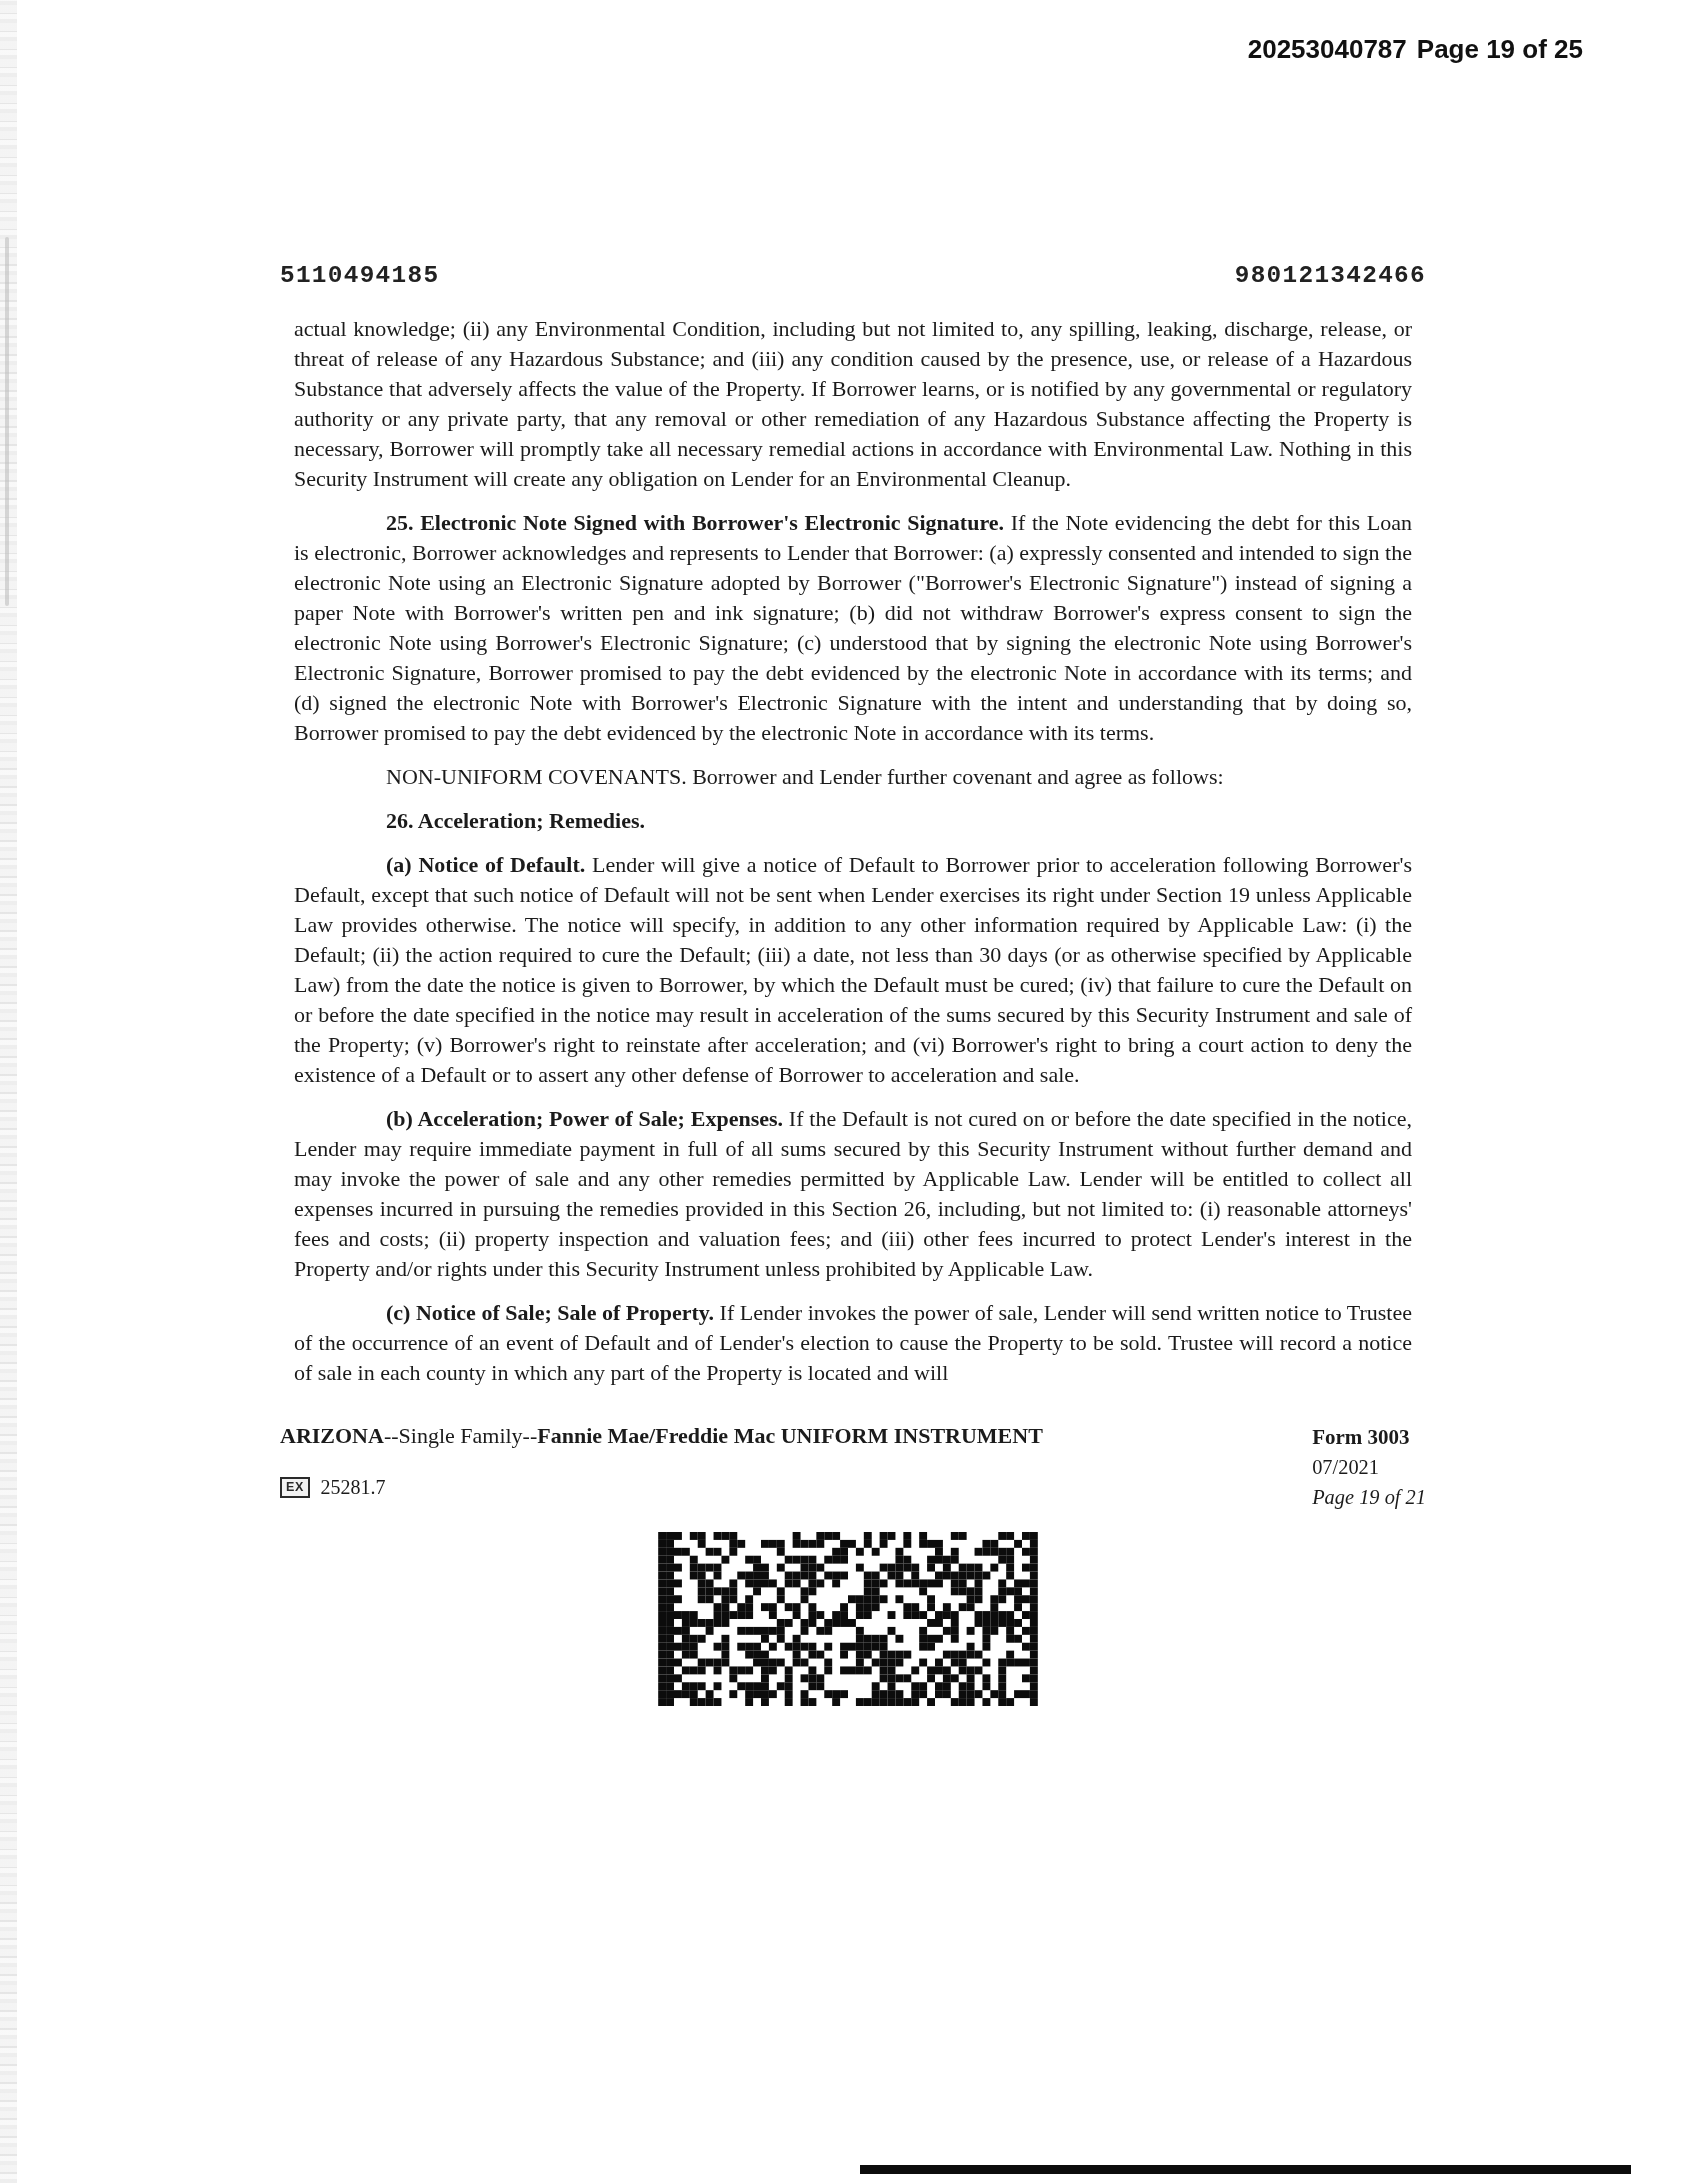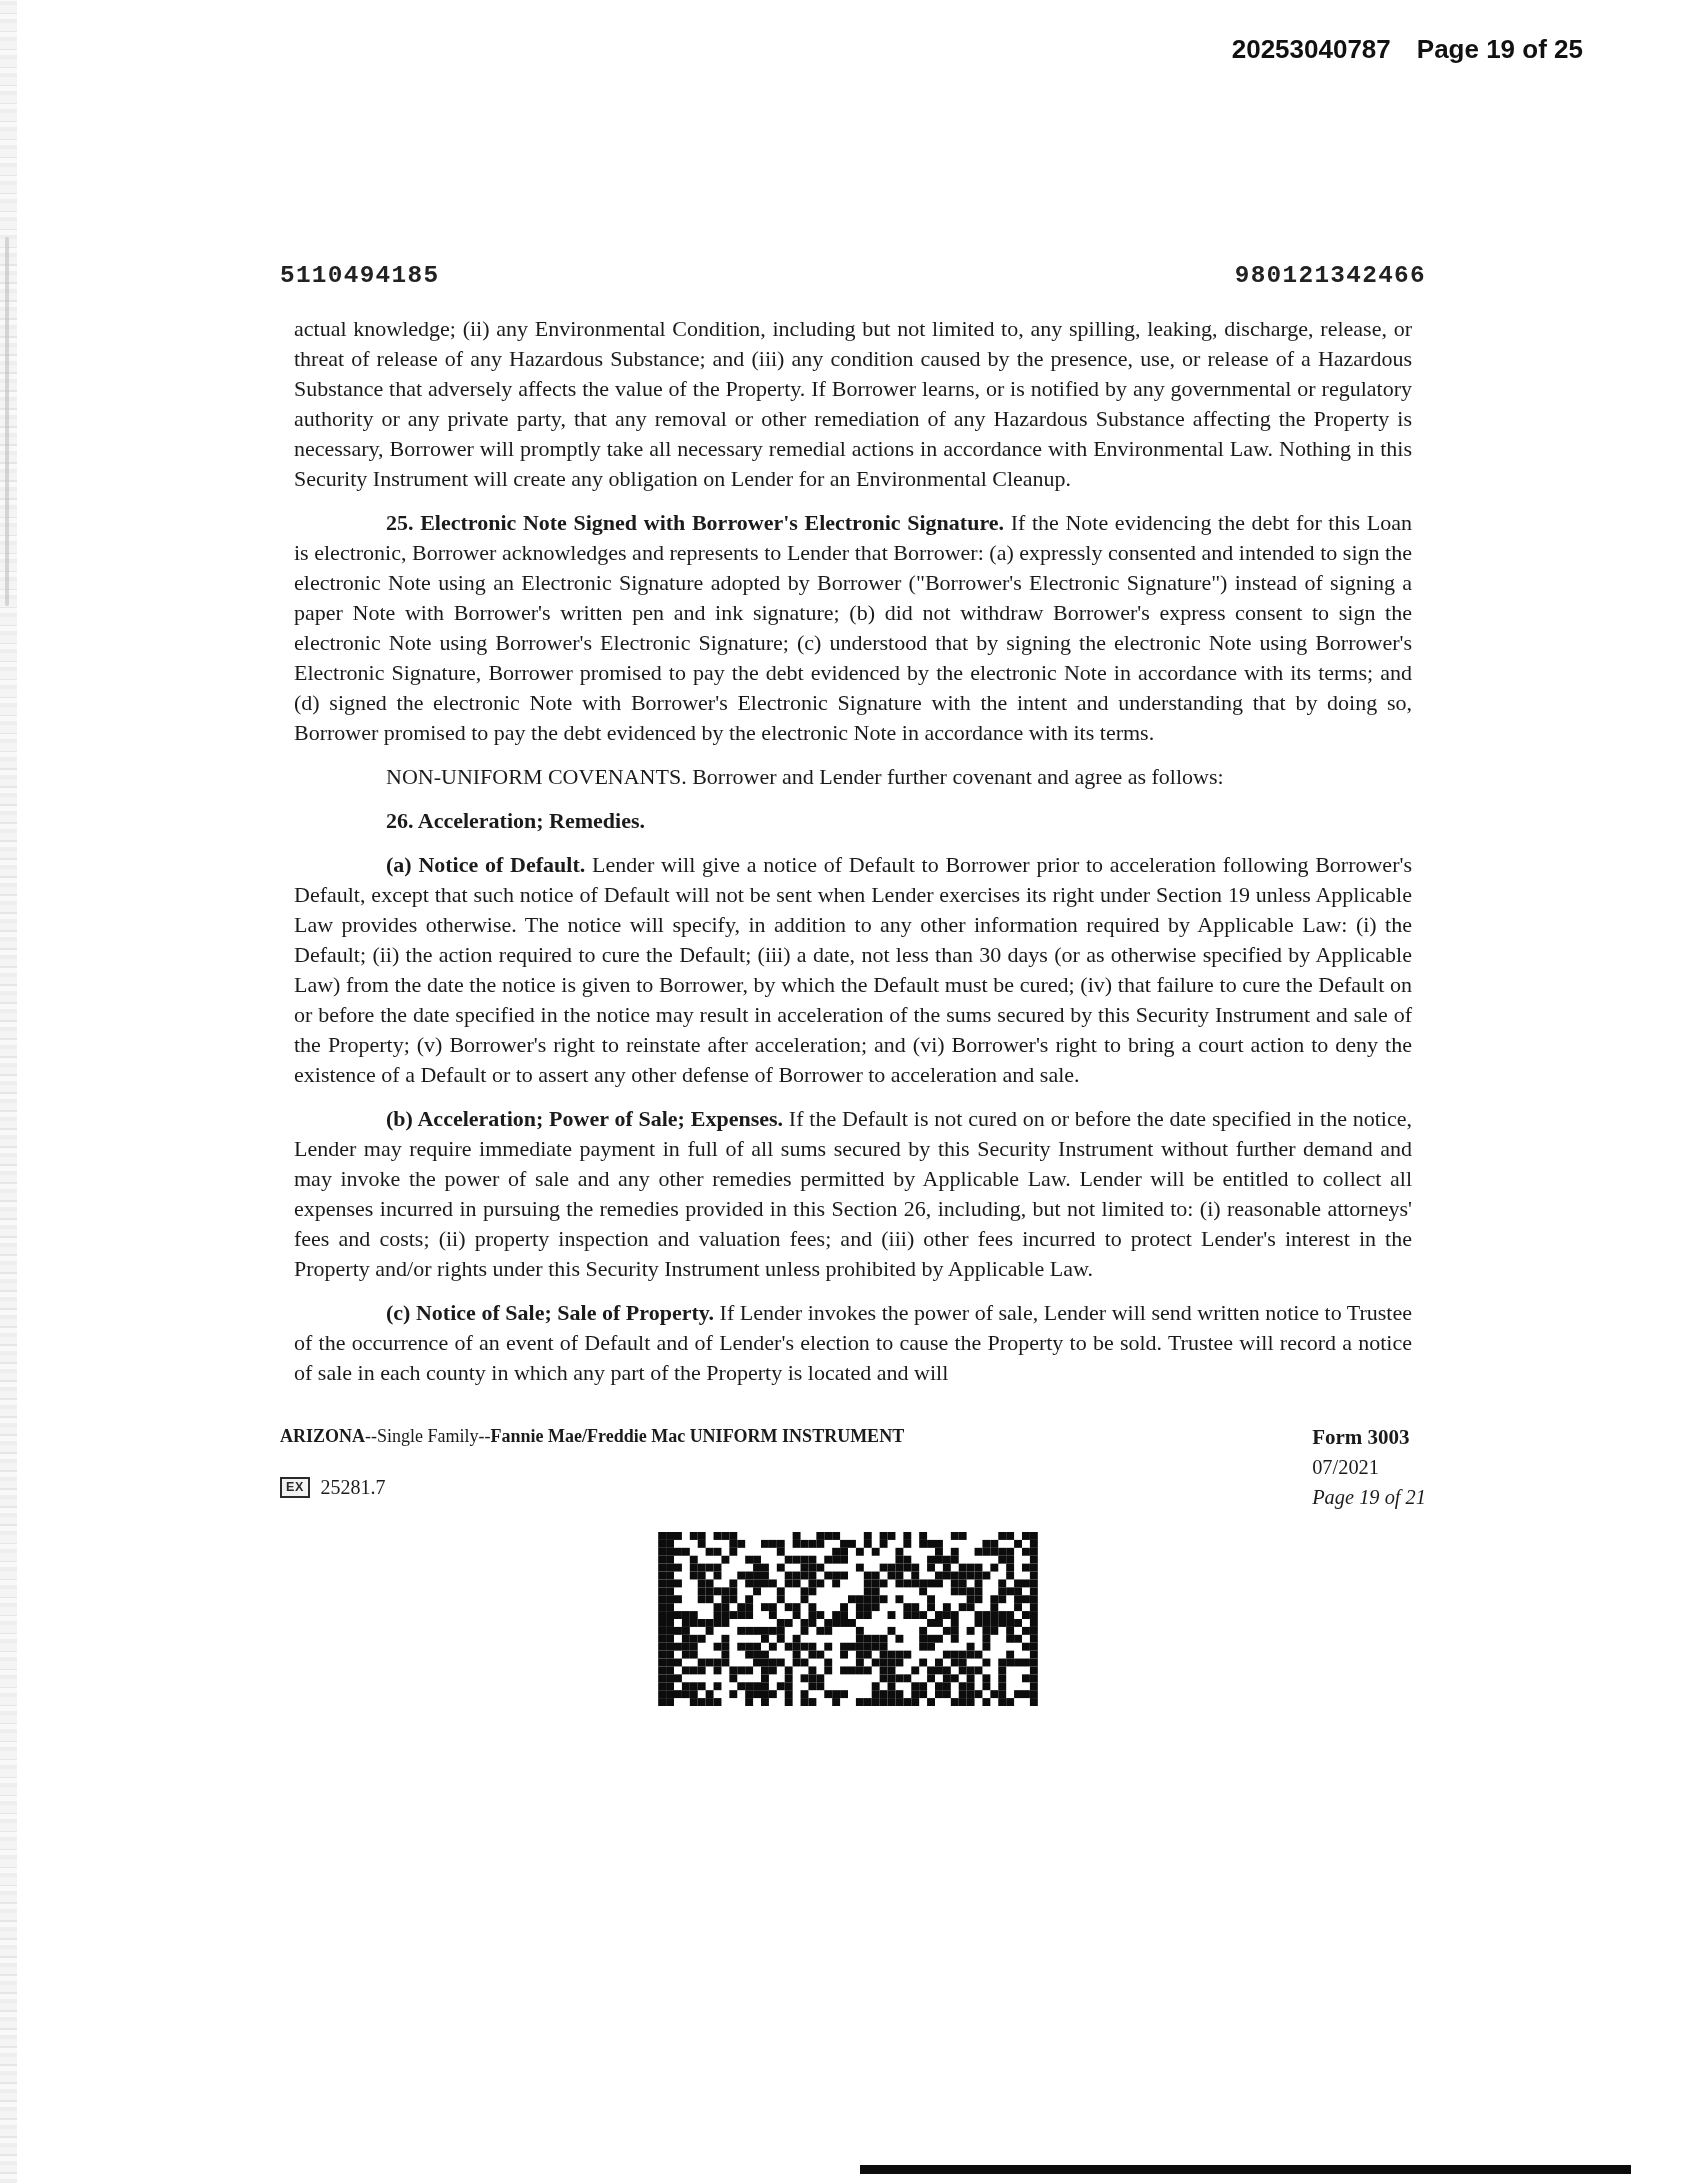--- a/index.html
+++ b/index.html
@@ -15,41 +15,41 @@
     opacity:.9;
   }
   .scan-edge-dark{
     position:absolute;left:4.6px;top:237px;width:4.6px;height:369px;
     background:#b9b9b9;opacity:.55;border-radius:2.6px;
   }
   
   .stamp{
     position:absolute;top:34px;right:105px;
     font-family:"Liberation Sans",sans-serif;font-weight:bold;
-    font-size:26px;color:#111;display:flex;gap:26px;white-space:nowrap;
+    font-size:26px;color:#111;display:flex;gap:10px;white-space:nowrap;
   }
   .content{padding:262px 262px 0 280px;}
   .header-row{
     display:flex;justify-content:space-between;align-items:flex-start;
     font-family:"Liberation Mono",monospace;font-weight:bold;
     font-size:24.4px;letter-spacing:1.3px;color:#222;
     margin-bottom:25px;
   }
   .body-text p{
     margin:14px;text-align:justify;
     font-size:22px;line-height:30px;color:#1b1b1b;
   }
   .indent{text-indent:92px;}
   .gap-top{margin-top:30px;}
   .body-text b{font-weight:bold;}
   
   .footer{
     margin-top:34px;display:flex;justify-content:space-between;align-items:flex-start;
   }
-  .footer-left .footer-form-line{font-size:18px;line-height:28px;}
+  .footer-left .footer-form-line{font-size:22px;line-height:28px;}
   .footer-left b{font-weight:bold;}
   .footer-code-line{
     margin-top:26px;display:flex;align-items:center;gap:10.5px;font-size:20px;
   }
   .logo-box{
     display:inline-flex;align-items:center;justify-content:center;
     border:2px solid #2a2a2a;background:#f2f2f2;color:#2a2a2a;
     font-family:"Liberation Sans",sans-serif;font-weight:bold;
     font-size:12.5px;line-height:1;padding:2px 4px;letter-spacing:0.7px;
   }

